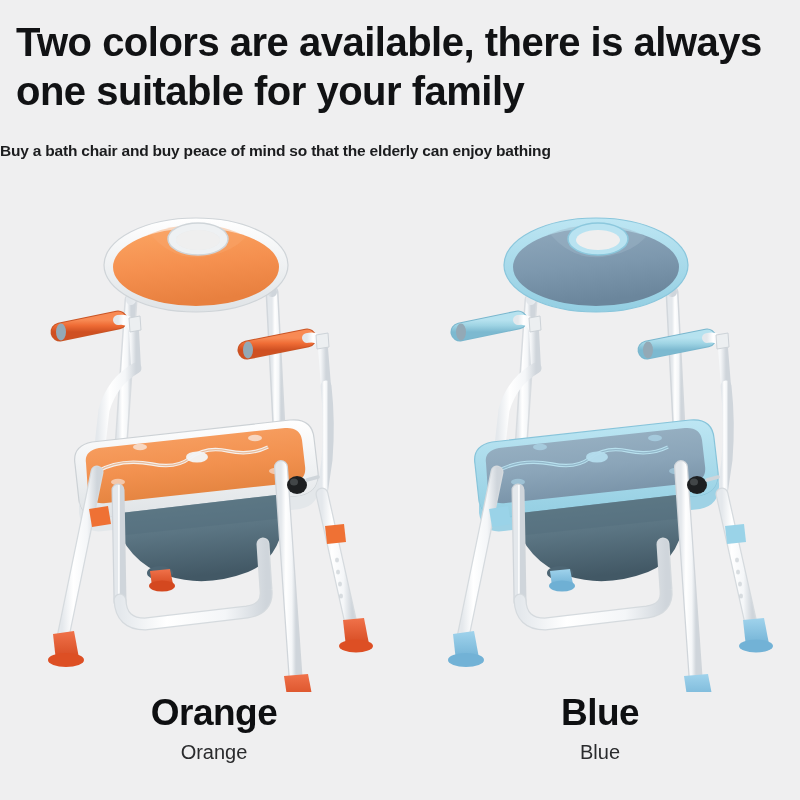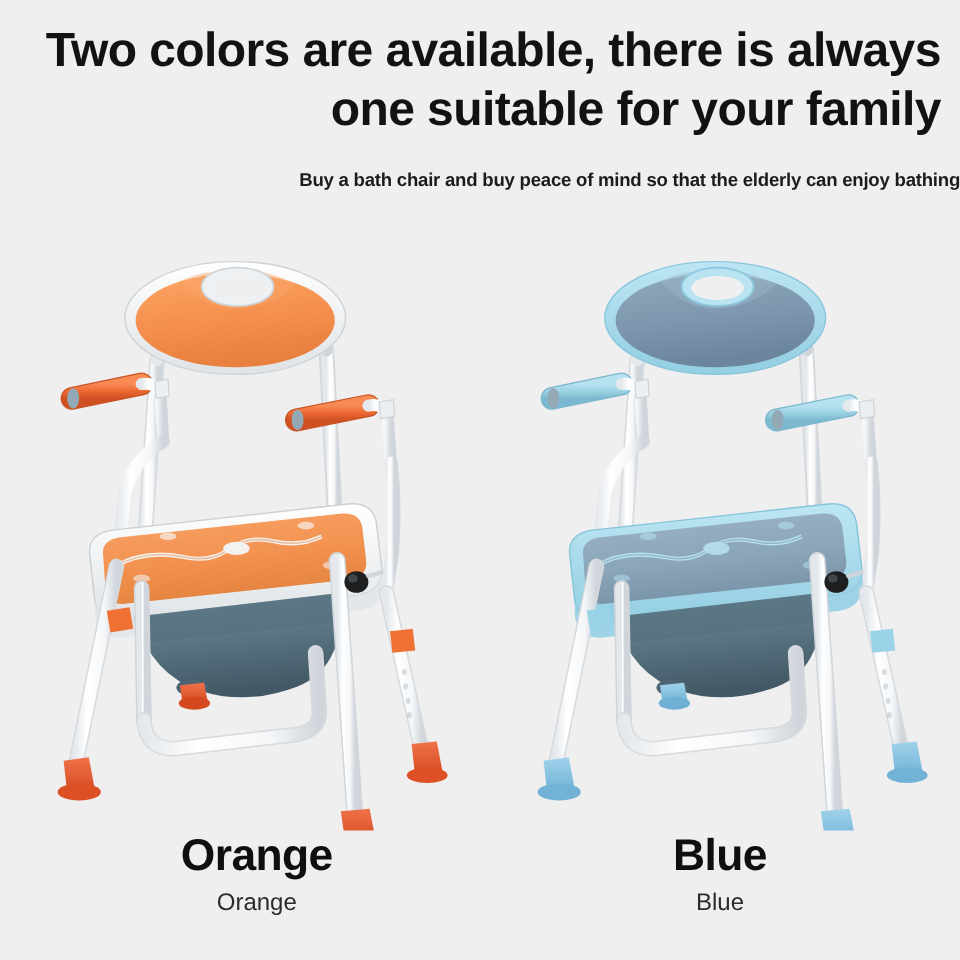--- a/index.html
+++ b/index.html
@@ -7,30 +7,30 @@
     width:800px;height:800px;
     background:#efeff0;
     font-family:"Liberation Sans","DejaVu Sans",sans-serif;
     overflow:hidden;
     position:relative;
   }
   .page{width:800px;height:800px;position:relative;}
 
   .headline{
     position:absolute;left:0;top:18px;width:800px;
-    text-align:right;
+    text-align:left;
     font-size:40px;line-height:1.22;
     font-weight:bold;
     color:#111214;
     letter-spacing:-0.5px;
     padding:0 16px;box-sizing:border-box;
   }
   .subhead{
     position:absolute;left:0;top:142px;width:800px;
-    text-align:right;
+    text-align:left;
     font-size:15.5px;font-weight:bold;
     color:#1b1c1e;
     letter-spacing:-0.2px;
   }
 
   .stage{position:absolute;left:0;top:172px;width:800px;height:520px;}
   .chair-slot{position:absolute;top:0;width:400px;height:520px;}
   .chair-slot.left{left:0;}
   .chair-slot.right{left:400px;}
   .chair-slot svg{display:block;width:100%;height:100%;}

